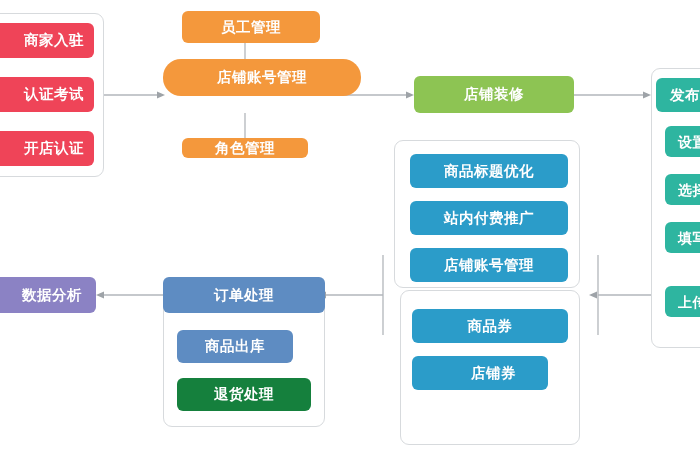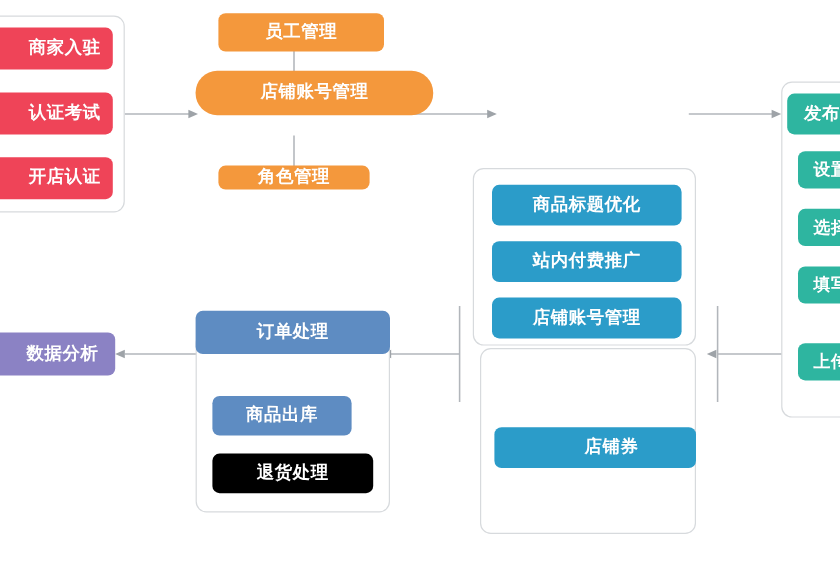--- a/index.html
+++ b/index.html
@@ -98,36 +98,38 @@
 
   <div class="group" style="left:-62px; top:13px; width:166px; height:164px;"></div>
   <div class="node" style="left:-52px; top:23px; width:146px; height:35px; background:#ef4458; justify-content:flex-end; padding-right:10px;">商家入驻</div>
   <div class="node" style="left:-52px; top:77px; width:146px; height:35px; background:#ef4458; justify-content:flex-end; padding-right:10px;">认证考试</div>
   <div class="node" style="left:-52px; top:131px; width:146px; height:35px; background:#ef4458; justify-content:flex-end; padding-right:10px;">开店认证</div>
 
   <div class="node" style="left:182px; top:11px; width:138px; height:32px; background:#f4983c;">员工管理</div>
   <div class="node" style="left:163px; top:59px; width:198px; height:37px; background:#f4983c;border-radius:18px;">店铺账号管理</div>
   <div class="node" style="left:182px; top:138px; width:126px; height:20px; background:#f4983c;">角色管理</div>
 
+  <div class="node" style="left:414px; top:76px; width:160px; height:37px; background:#8dc453;">店铺装修</div>
 
   <div class="group" style="left:651px; top:68px; width:110px; height:280px;"></div>
   <div class="node" style="left:656px; top:78px; width:108px; height:34px; background:#2eb5a0; justify-content:flex-start; padding-left:14px;">发布商品</div>
   <div class="node small" style="left:665px; top:126px; width:100px; height:31px; background:#2eb5a0; justify-content:flex-start; padding-left:13px;">设置类目</div>
   <div class="node small" style="left:665px; top:174px; width:100px; height:31px; background:#2eb5a0; justify-content:flex-start; padding-left:13px;">选择属性</div>
   <div class="node small" style="left:665px; top:222px; width:100px; height:31px; background:#2eb5a0; justify-content:flex-start; padding-left:13px;">填写信息</div>
   <div class="node small" style="left:665px; top:286px; width:100px; height:31px; background:#2eb5a0; justify-content:flex-start; padding-left:13px;">上传商品</div>
 
   <div class="group" style="left:394px; top:140px; width:186px; height:148px;"></div>
   <div class="node" style="left:410px; top:154px; width:158px; height:34px; background:#2b9cc9;">商品标题优化</div>
   <div class="node" style="left:410px; top:201px; width:158px; height:34px; background:#2b9cc9;">站内付费推广</div>
   <div class="node" style="left:410px; top:248px; width:158px; height:34px; background:#2b9cc9;">店铺账号管理</div>
 
   <div class="group" style="left:400px; top:290px; width:180px; height:155px;"></div>
-  <div class="node" style="left:412px; top:356px; width:168px; height:34px; background:#2b9cc9;padding-left:27px;">店铺券</div>
+  <div class="node" style="left:412px; top:309px; width:156px; height:34px; background:#2b9cc9;">商品券</div>
+  <div class="node" style="left:412px; top:356px; width:136px; height:34px; background:#2b9cc9;padding-left:27px;">店铺券</div>
 
   <div class="group" style="left:163px; top:277px; width:162px; height:150px;"></div>
-  <div class="node" style="left:163px; top:259px; width:162px; height:36px; background:#5e8cc2;">订单处理</div>
+  <div class="node" style="left:163px; top:277px; width:162px; height:36px; background:#5e8cc2;">订单处理</div>
   <div class="node" style="left:177px; top:330px; width:116px; height:33px; background:#5e8cc2;">商品出库</div>
-  <div class="node" style="left:177px; top:378px; width:134px; height:33px; background:#000000;">退货处理</div>
+  <div class="node" style="left:177px; top:378px; width:134px; height:33px; background:#15803d;">退货处理</div>
 
   <div class="node" style="left:-40px; top:277px; width:136px; height:36px; background:#8b82c4; justify-content:flex-end; padding-right:14px;">数据分析</div>
 
 </div>
 
 </body></html>

